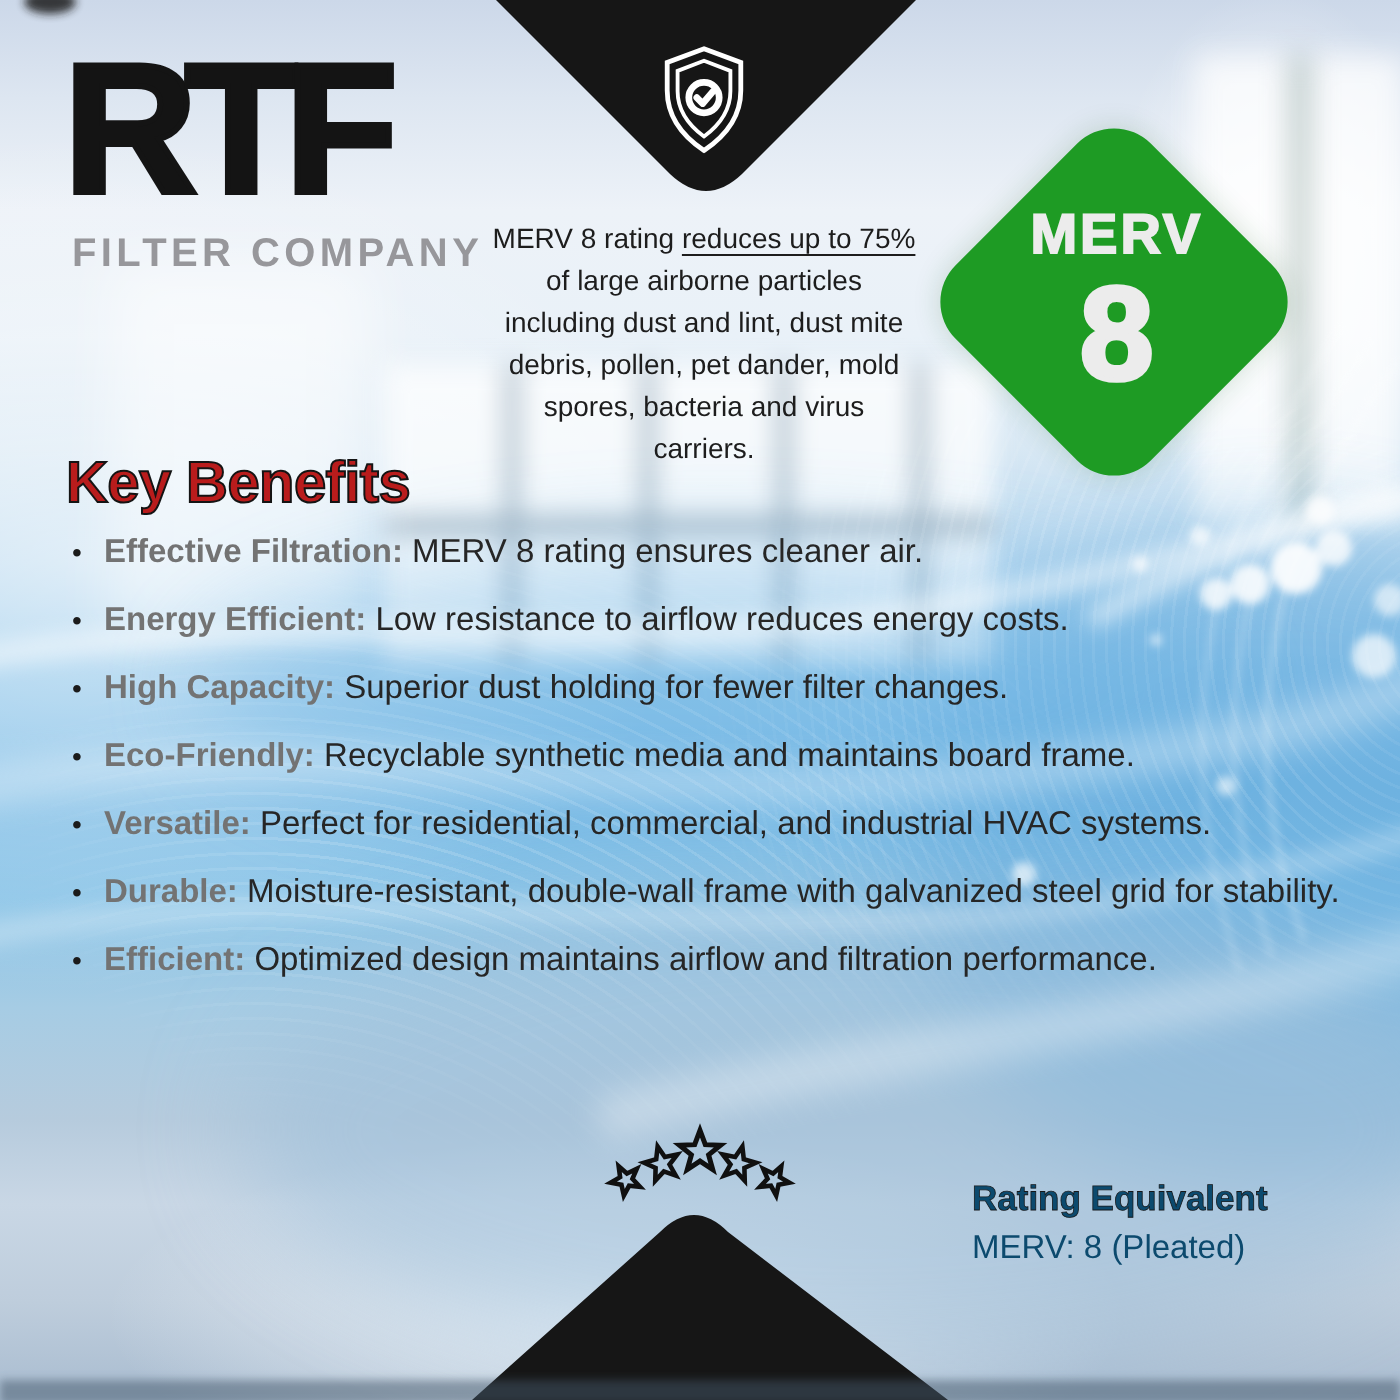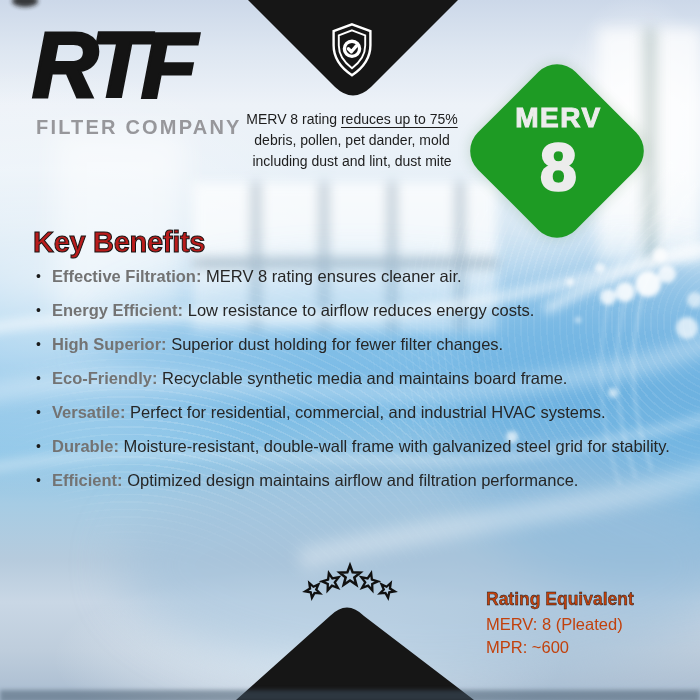--- a/index.html
+++ b/index.html
@@ -45,21 +45,21 @@
             mask:radial-gradient(ellipse 42% 36% at 82% 52%, #000 25%, transparent 78%);
   }
   .decor{position:absolute;inset:0;z-index:2;pointer-events:none;}
 
   
   .content{position:absolute;inset:0;z-index:3;}
 
   .logo{left:32px;top:22px;}
   .logo-name{
     font-size:92px;font-weight:700;line-height:.95;color:#141414;
-    letter-spacing:-6px;font-style:italic;-webkit-text-stroke:3px #141414;
+    letter-spacing:-6px;-webkit-text-stroke:3px #141414;
   }
   .logo-tagline{
     margin-top:7px;margin-left:4px;font-size:20px;font-weight:700;
     color:#97979b;letter-spacing:2.2px;
   }
 
   .top-copy{left:208px;top:109px;width:288px;text-align:center;color:#1d1d1d;font-size:14px;line-height:21px;}
   .top-copy .ln{white-space:nowrap;}
   .und{text-decoration:underline;text-underline-offset:3px;}
 
@@ -70,21 +70,21 @@
   .diamond-inner{position:absolute;inset:0;transform:rotate(-45deg);display:flex;flex-direction:column;align-items:center;justify-content:center;margin-top:-4px;}
   .merv-label{font-size:28px;font-weight:700;color:#ececec;letter-spacing:1.5px;-webkit-text-stroke:1px #ececec;}
   .merv-value{font-size:66px;font-weight:700;color:#ececec;line-height:.95;margin-top:2px;-webkit-text-stroke:2.5px #ececec;}
 
   .kb-title{left:33px;top:226px;font-size:29px;font-weight:700;color:#b91c1c;-webkit-text-stroke:1px #141414;letter-spacing:-.3px;}
   .benefits{left:35px;top:260px;width:640px;margin:0;padding:0;list-style:none;}
   .benefits li{position:relative;padding-left:17px;margin:0 0 2px 0;font-size:16.5px;line-height:32px;color:#262626;}
   .benefits .dot{position:absolute;left:1px;top:0;font-size:14px;color:#1b1b1b;}
   .benefits .lbl{font-weight:700;color:#737373;}
 
-  .rating{left:486px;top:589px;color:#c2410c;}
+  .rating{left:486px;top:589px;color:#0c4a6e;}
   .rating-title{font-size:17.5px;font-weight:700;-webkit-text-stroke:.4px #16181a;margin-bottom:3px;}
   .rating .ln{font-size:16.5px;line-height:23px;}
 </style>
 </head>
 <body>
 
 <div class="canvas">
 
   <div class="bg"></div>
   <div class="abs window1"></div>
@@ -166,22 +166,25 @@
 
   <div class="content">
 
     <div class="abs logo">
       <div class="logo-name">RTF</div>
       <div class="logo-tagline">FILTER COMPANY</div>
     </div>
 
     <div class="abs top-copy">
       <div class="ln"><span>MERV 8 rating </span><span class="und">reduces up to 75%</span></div>
+      <div class="ln">of large airborne particles</div>
+      <div class="ln">including dust and lint, dust mite</div>
       <div class="ln">debris, pollen, pet dander, mold</div>
-      <div class="ln">including dust and lint, dust mite</div>
+      <div class="ln">spores, bacteria and virus</div>
+      <div class="ln">carriers.</div>
     </div>
 
     <div class="abs diamond" id="merv-diamond" style="background: rgb(30, 155, 36);">
       <div class="diamond-inner">
         <div class="merv-label">MERV</div>
         <div class="merv-value">8</div>
       </div>
     </div>
 
     <div class="abs kb-title">Key Benefits</div>
@@ -191,21 +194,21 @@
         <span class="lbl">Effective Filtration:</span>
         <span>MERV 8 rating ensures cleaner air.</span>
       </li>
       <li>
         <span class="dot">•</span>
         <span class="lbl">Energy Efficient:</span>
         <span>Low resistance to airflow reduces energy costs.</span>
       </li>
       <li>
         <span class="dot">•</span>
-        <span class="lbl">High Superior:</span>
+        <span class="lbl">High Capacity:</span>
         <span>Superior dust holding for fewer filter changes.</span>
       </li>
       <li>
         <span class="dot">•</span>
         <span class="lbl">Eco-Friendly:</span>
         <span>Recyclable synthetic media and maintains board frame.</span>
       </li>
       <li>
         <span class="dot">•</span>
         <span class="lbl">Versatile:</span>
@@ -219,17 +222,16 @@
       <li>
         <span class="dot">•</span>
         <span class="lbl">Efficient:</span>
         <span>Optimized design maintains airflow and filtration performance.</span>
       </li>
     </ul>
 
     <div class="abs rating">
       <div class="rating-title">Rating Equivalent</div>
       <div class="ln">MERV: 8 (Pleated)</div>
-      <div class="ln">MPR: ~600</div>
     </div>
 
   </div>
 </div>
 
 </body></html>

